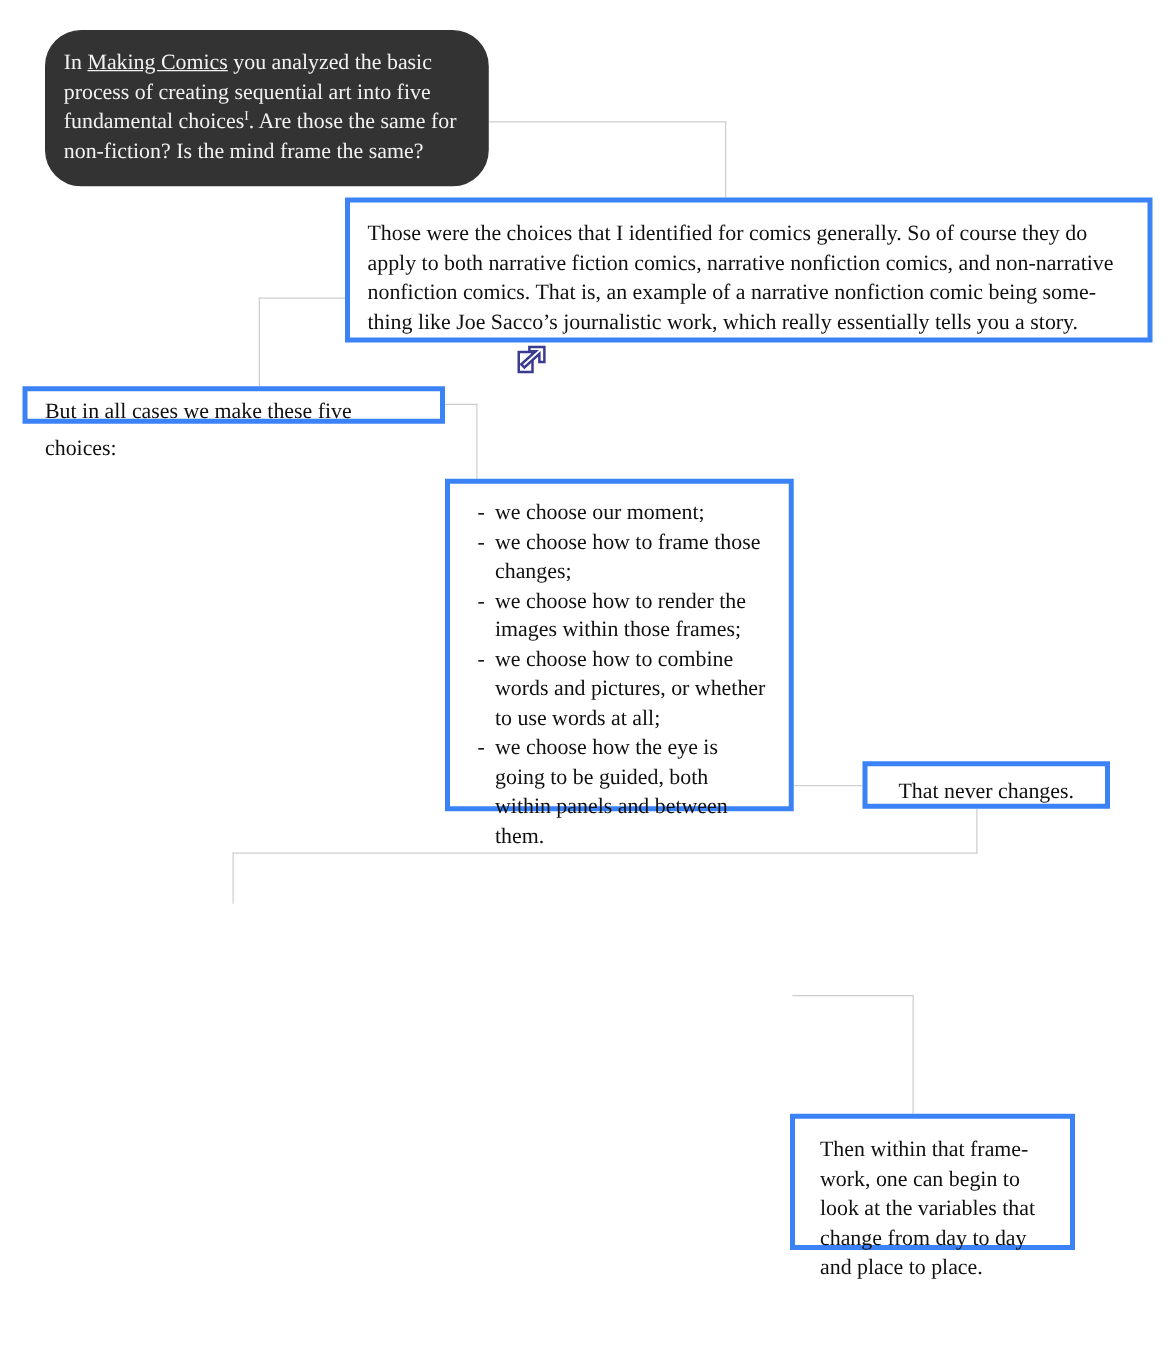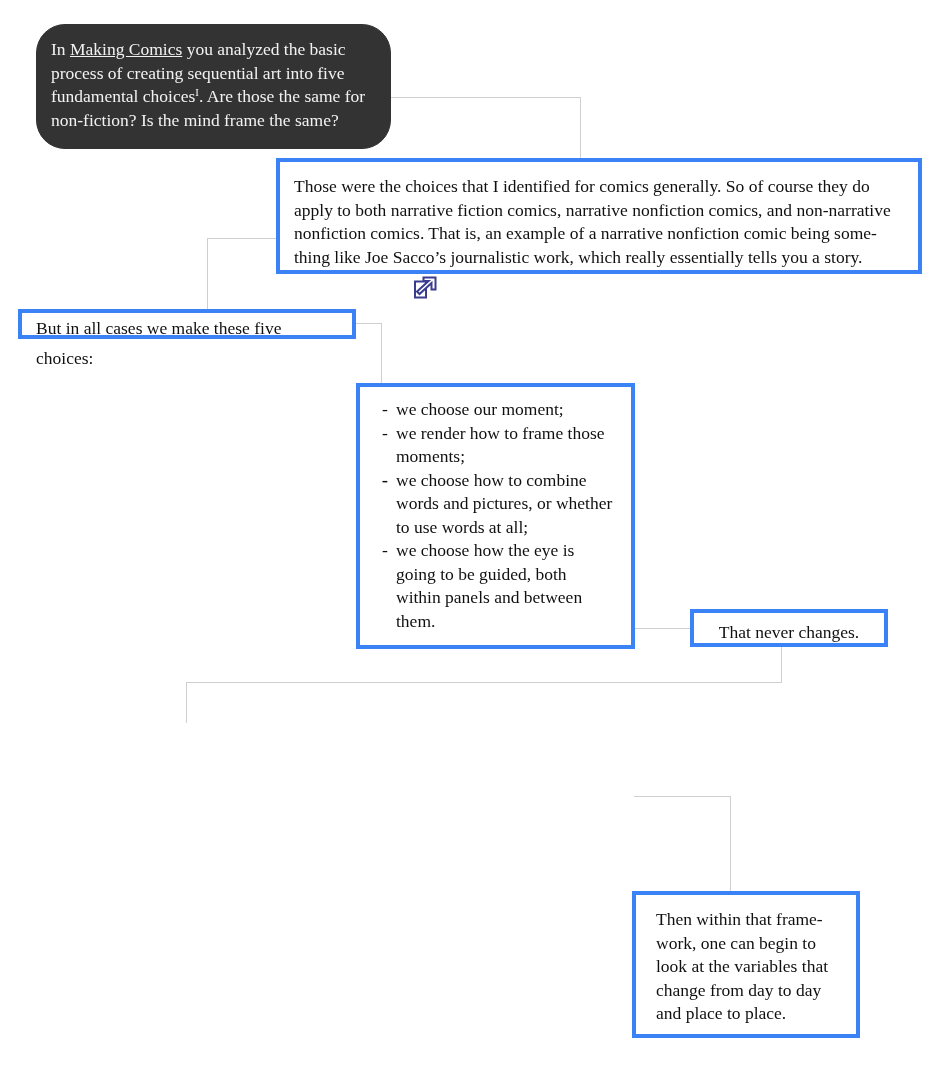--- a/index.html
+++ b/index.html
@@ -59,21 +59,21 @@
     line-height: 0;
   }
 
   
   #node-question   { left: 36px;  top: 24px;  width: 355px;  height: 125px; padding: 13px 16px 13px 14px; border-radius: 29px; }
   #node-choices    { left: 276px; top: 158px; width: 646px;  height: 116px; padding: 13px 15px 12px 14px; }
   #node-allcases   { left: 18px;  top: 309px; width: 338px;  height: 30px;  padding: 0 14px; line-height: 30px; }
   #node-fivelist   { left: 356px; top: 383px; width: 279px;  height: 266px; padding: 11px 16px 10px 22px; }
   #node-never      { left: 690px; top: 609px; width: 198px;  height: 38px;  padding: 0 14px; line-height: 38px; text-align: center; }
   #node-reductive  { left: 145px; top: 722px; width: 489px;  height: 110px; padding: 12px 15px 10px 9px; }
-  #node-framework  { left: 632px; top: 891px; width: 228px;  height: 147px; padding: 13px 16px 12px 20px; }
+  #node-framework  { left: 632px; top: 891px; width: 228px;  height: 109px; padding: 13px 16px 12px 20px; }
 
   #node-allcases .line,
   #node-never .line { display: block; }
 
   
   .blist { margin: 0; padding: 0; list-style: none; }
   .blist li {
     position: relative;
     padding-left: 14px;
     margin: 0;
@@ -133,22 +133,22 @@
     </svg>
   </div>
 
   <div class="node" id="node-allcases">
     <span class="line">But in all cases we make these five choices:</span>
   </div>
 
   <div class="node" id="node-fivelist">
     <ul class="blist">
       <li><span class="bullet">-</span><span>we choose our moment;</span></li>
-      <li><span class="bullet">-</span><span>we render how to frame those moments;</span></li>
-      <li><span class="bullet">-</span></li>
+      <li><span class="bullet">-</span><span>we choose how to frame those changes;</span></li>
+      <li><span class="bullet">-</span><span>we choose how to render the images within those frames;</span></li>
       <li><span class="bullet">-</span><span>we choose how to combine words and pictures, or whether to use words at all;</span></li>
       <li><span class="bullet">-</span><span>we choose how the eye is going to be guided, both within panels and between them.</span></li>
     </ul>
   </div>
 
   <div class="node" id="node-never">
     <span class="line">That never changes.</span>
   </div>
 
 

